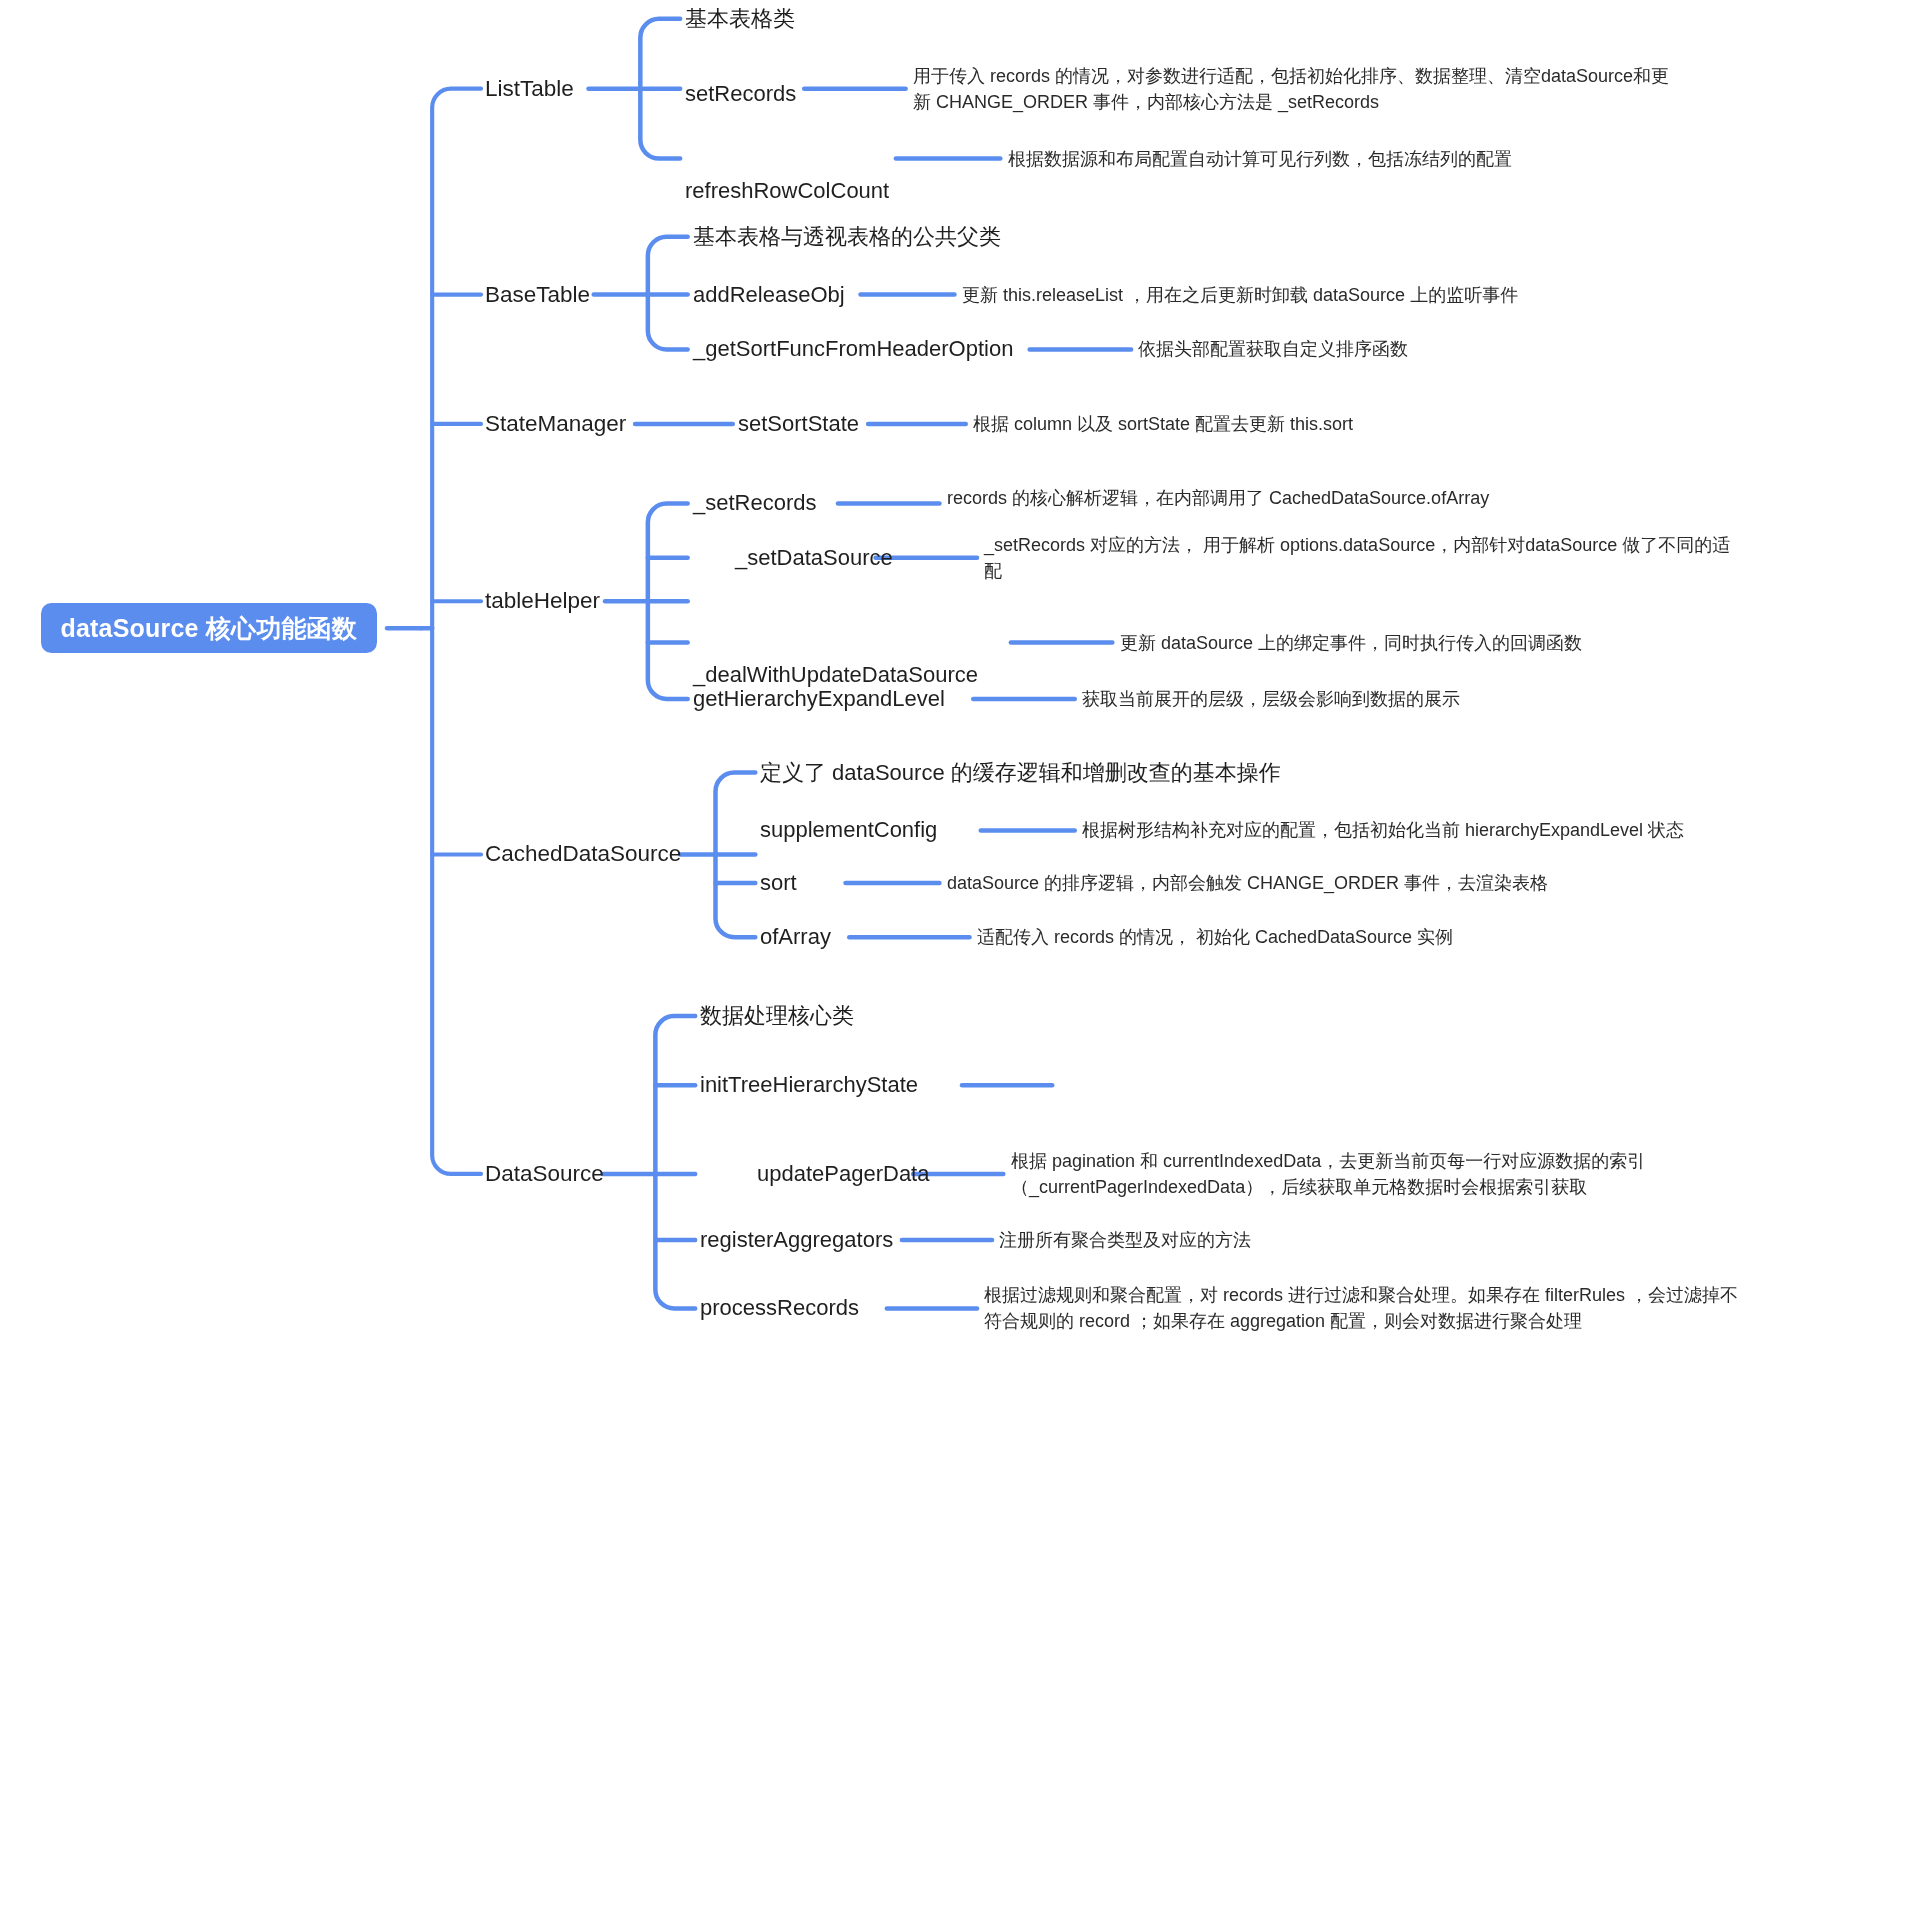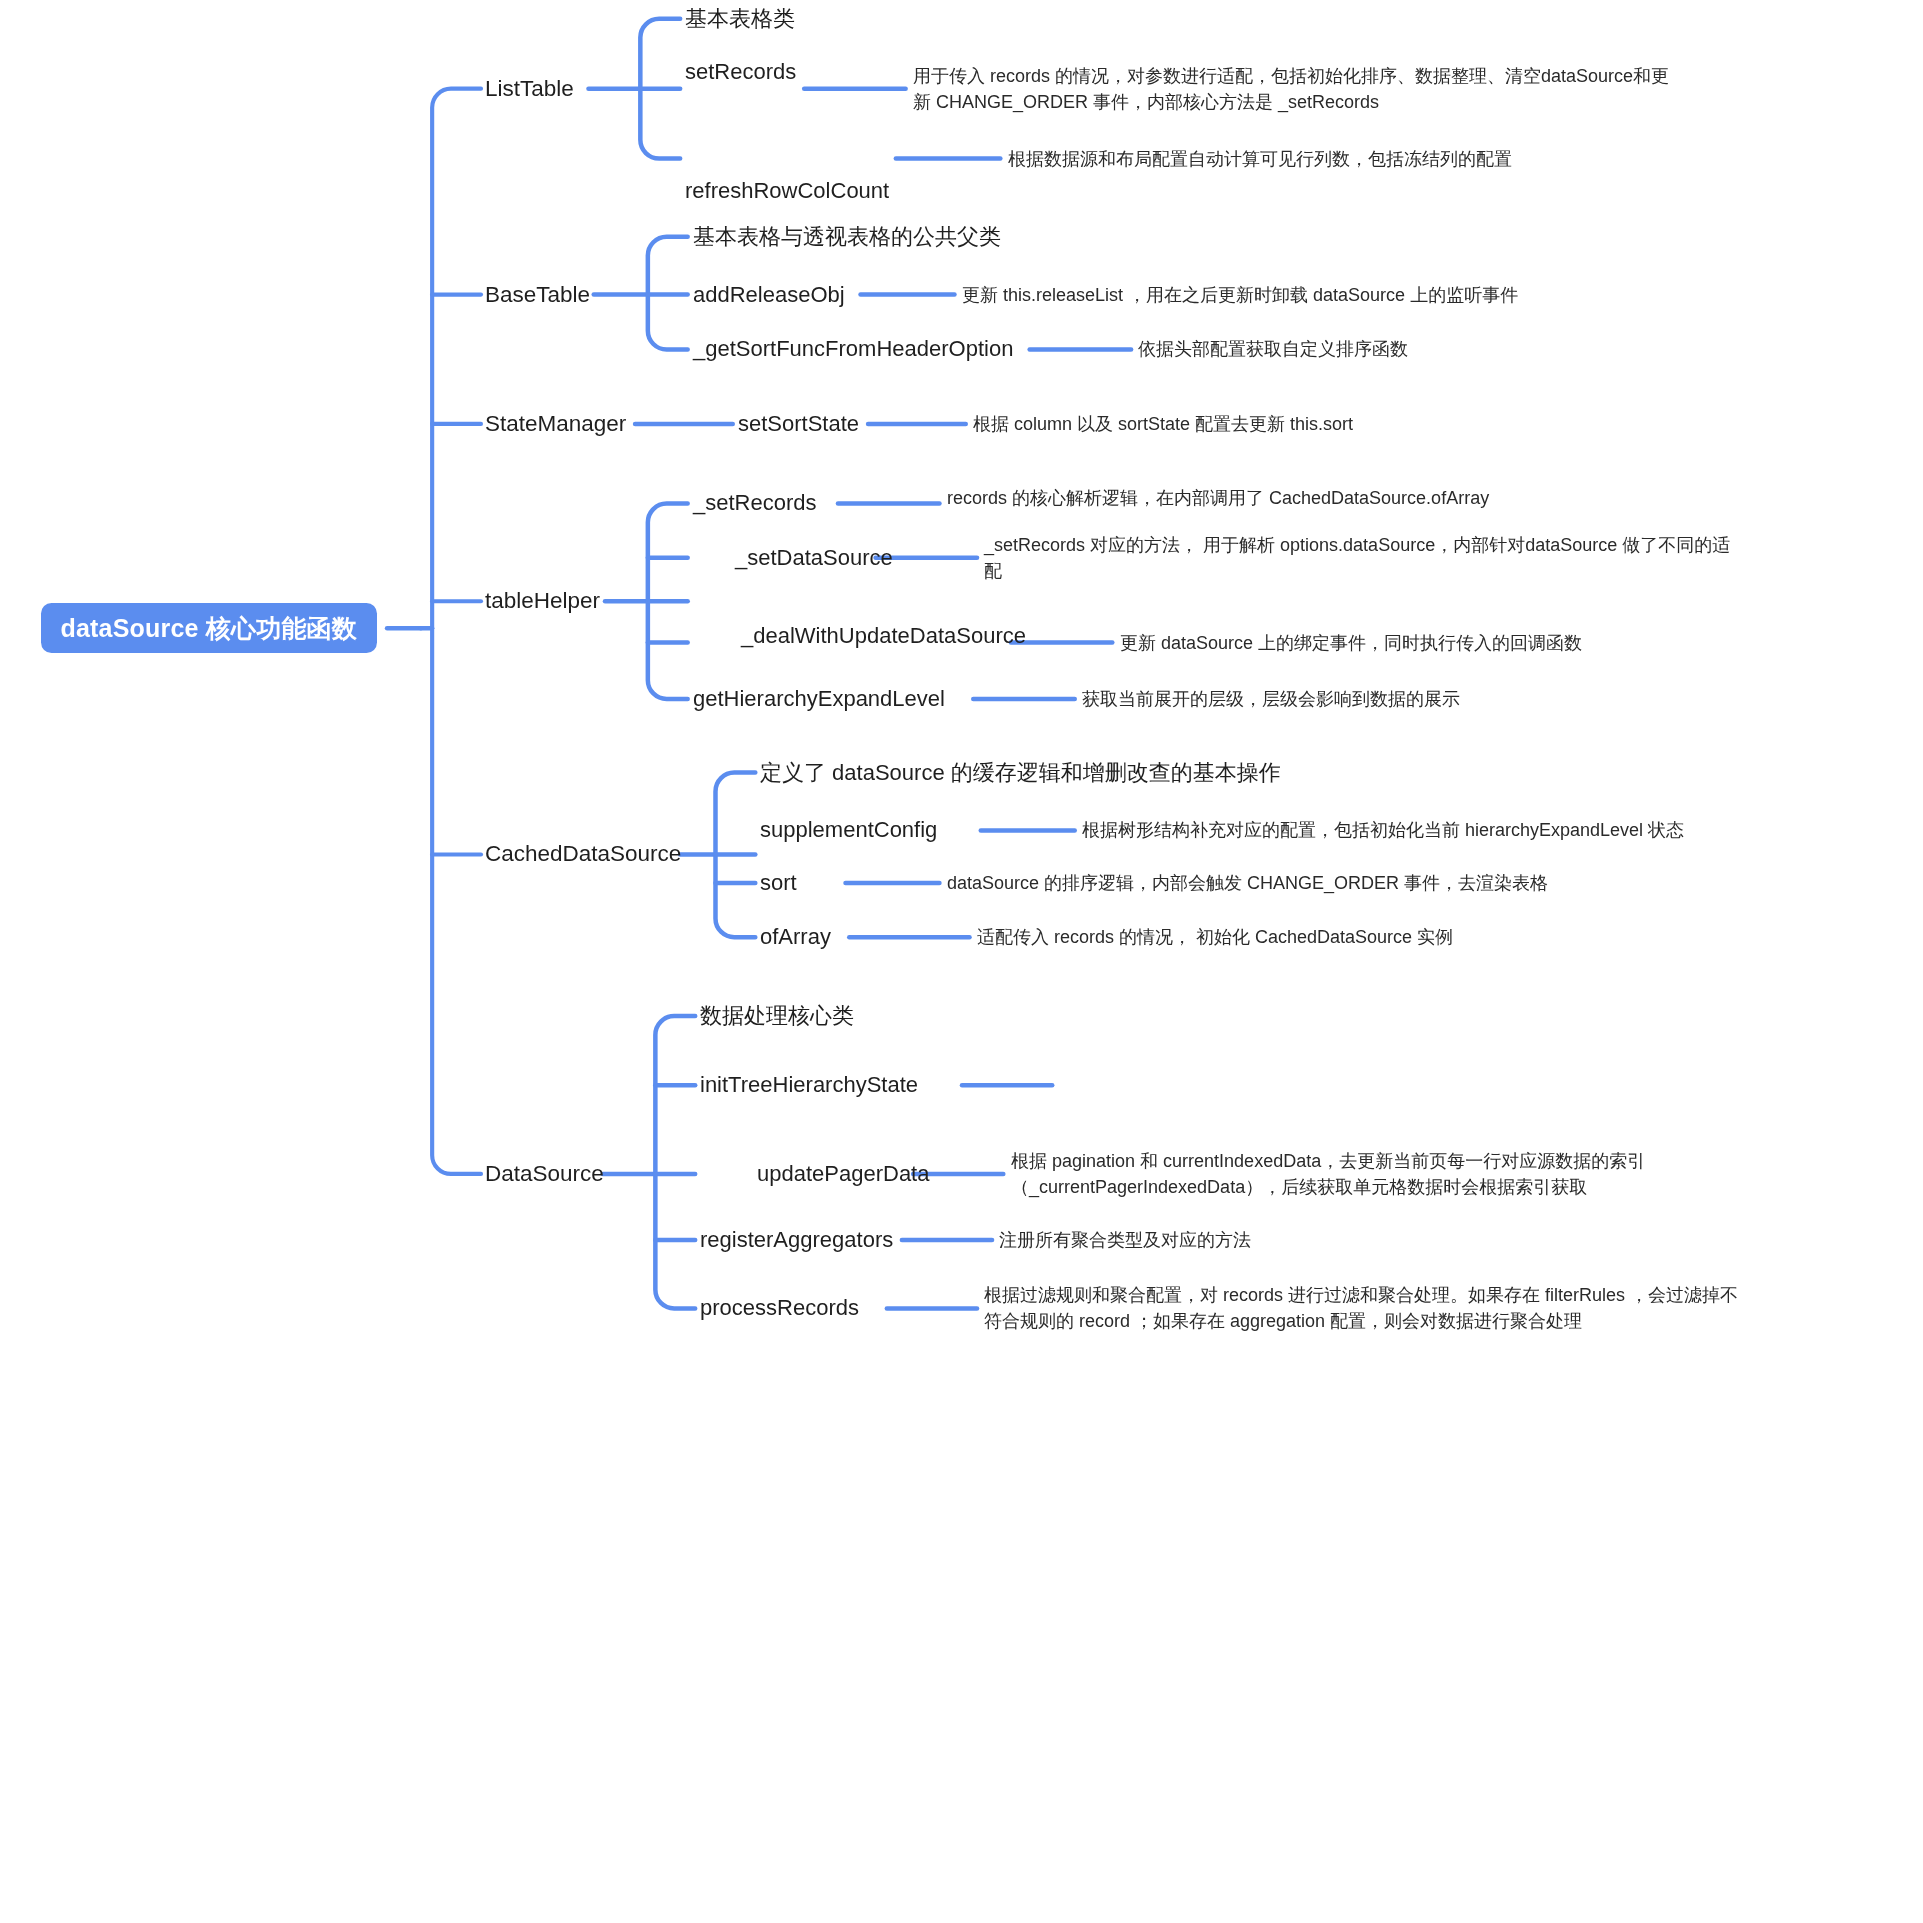--- a/index.html
+++ b/index.html
@@ -162,21 +162,21 @@
       <path d="M 1180 1741 H 1300"></path>
     </g>
   </svg>
 
   <div class="root-node" style="left:41px; top:603px;">dataSource 核心功能函数</div>
 
   <div class="node branch-label" style="left:485px; top:89px;">ListTable</div>
 
   <div class="node method-label" style="left:685px; top:19px;">基本表格类</div>
 
-  <div class="node method-label" style="left:685px; top:72px;">setRecords</div>
+  <div class="node method-label" style="left:685px; top:94px;">setRecords</div>
   <div class="node desc-label" style="left:913px; top:89px; width:969px;">用于传入 records 的情况，对参数进行适配，包括初始化排序、数据整理、清空dataSource和更
 新 CHANGE_ORDER 事件，内部核心方法是 _setRecords</div>
 
   <div class="node method-label" style="left:685px; top:159px;margin-top:32px;">refreshRowColCount</div>
   <div class="node desc-label single" style="left:1008px; top:159px;">根据数据源和布局配置自动计算可见行列数，包括冻结列的配置</div>
 
   <div class="node branch-label" style="left:485px; top:295px;">BaseTable</div>
 
   <div class="node method-label" style="left:693px; top:237px;">基本表格与透视表格的公共父类</div>
 
@@ -193,21 +193,21 @@
 
   <div class="node branch-label" style="left:485px; top:601px;">tableHelper</div>
 
   <div class="node method-label" style="left:693px; top:503px;">_setRecords</div>
   <div class="node desc-label single" style="left:947px; top:498px;">records 的核心解析逻辑，在内部调用了 CachedDataSource.ofArray</div>
 
   <div class="node method-label" style="left:693px; top:558px;margin-left:42px;">_setDataSource</div>
   <div class="node desc-label" style="left:984px; top:558px; width:913px;">_setRecords 对应的方法， 用于解析 options.dataSource，内部针对dataSource 做了不同的适
 配</div>
 
-  <div class="node method-label" style="left:693px; top:636px;margin-left:48px;">_dealWithUpdateDataSource</div>
+  <div class="node method-label" style="left:693px; top:675px;">_dealWithUpdateDataSource</div>
   <div class="node desc-label single" style="left:1120px; top:643px;">更新 dataSource 上的绑定事件，同时执行传入的回调函数</div>
 
   <div class="node method-label" style="left:693px; top:699px;">getHierarchyExpandLevel</div>
   <div class="node desc-label single" style="left:1082px; top:699px;">获取当前展开的层级，层级会影响到数据的展示</div>
 
   <div class="node branch-label" style="left:485px; top:854px;">CachedDataSource</div>
 
   <div class="node method-label" style="left:760px; top:773px;">定义了 dataSource 的缓存逻辑和增删改查的基本操作</div>
 
   <div class="node method-label" style="left:760px; top:830px;">supplementConfig</div>

